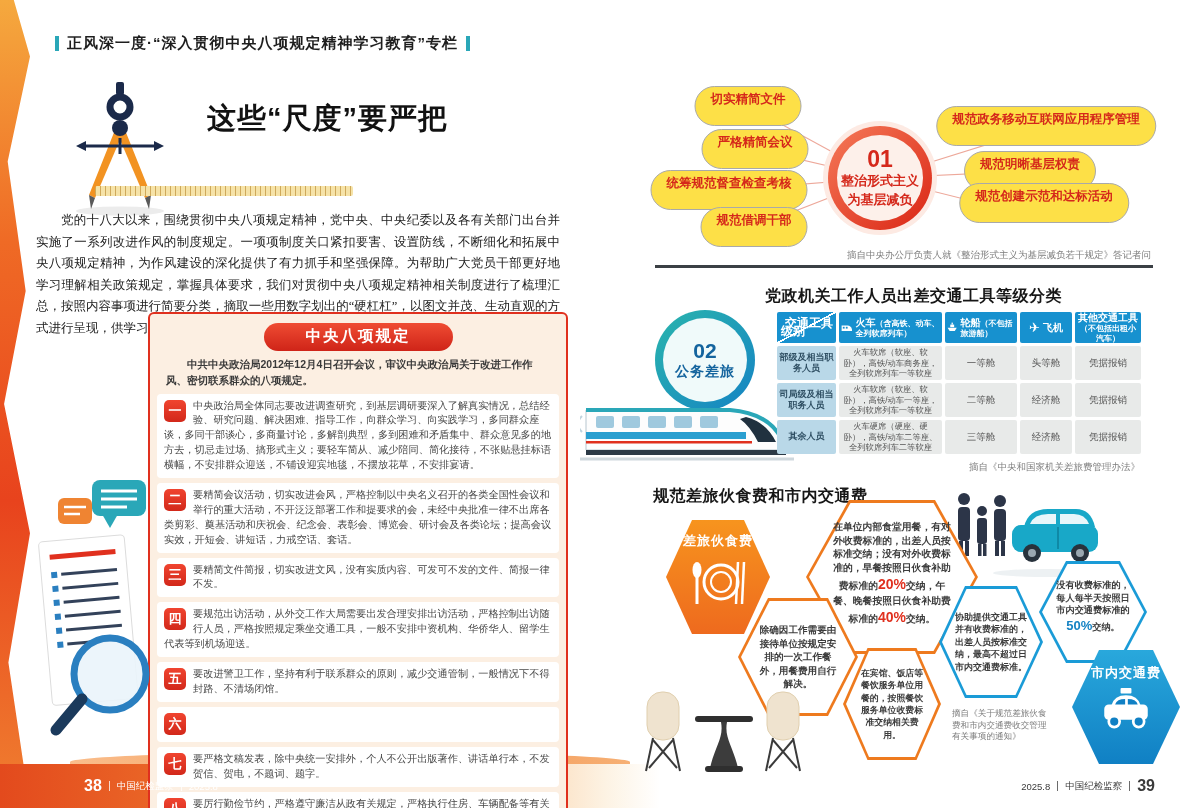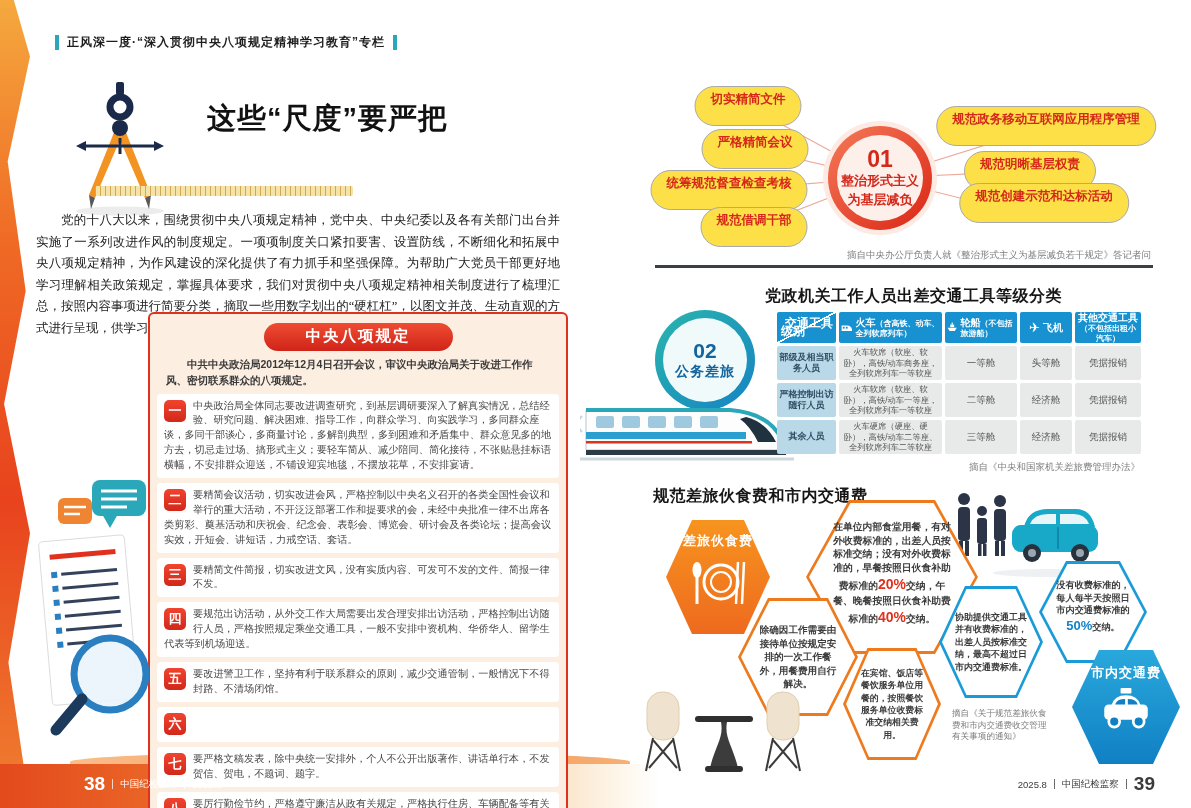--- a/index.html
+++ b/index.html
@@ -12,21 +12,21 @@
     background:linear-gradient(180deg,#f5a93e,#ef6a25 30%,#e8431d 62%,#f08030 100%);
     clip-path:polygon(0 0,55% 0,100% 7%,38% 20%,88% 36%,28% 50%,100% 66%,40% 82%,100% 100%,0 100%);}
   #footer-band{left:0;bottom:0;width:660px;height:44px;
     background:linear-gradient(90deg,#e34a1d,#ef7a2e 42%,#f9c99a 72%,#fdf3e4 92%,#ffffff);}
   #footer-swoosh{left:70px;bottom:36px;width:560px;height:20px;border-radius:100% 100% 0 0;
     background:linear-gradient(90deg,#f9b277,#f08030 60%,#f5a25c);opacity:.85;}
 
   
   #col-header{left:55px;top:34px;display:flex;align-items:center;gap:8px;}
   .teal-bar{width:4px;height:15px;background:#2aa7b8;}
-  #col-header .t{font-size:12px;font-weight:bold;color:#1e1e1e;letter-spacing:1px;}
+  #col-header .t{font-size:15px;font-weight:bold;color:#1e1e1e;letter-spacing:1px;}
 
   
   #title-block{left:160px;top:100px;width:335px;text-align:center;}
   #title-block .l{font-size:29px;font-weight:bold;color:#111;letter-spacing:1px;line-height:1.28;}
   #ruler{left:95px;top:186px;width:258px;height:10px;background:#f6e3a8;border-radius:2px;
     background-image:repeating-linear-gradient(90deg,#cfa95a 0 1px,transparent 1px 5px);}
   #intro{left:36px;top:210px;width:524px;font-family:"Liberation Serif","DejaVu Serif",serif;
     font-size:12.5px;line-height:1.72;color:#212121;text-align:justify;text-indent:2em;}
 
   
@@ -87,21 +87,21 @@
   .o-line{background:#ee7a1e;}
   .b-line{background:#1a9bd7;}
   .b-solid{background:linear-gradient(180deg,#29a8dc,#1080c4);}
   .pct-red{color:#e0301e;font-size:14px;}
   .pct-blue{color:#1583c4;font-size:13px;}
   .badge-label{color:#fff;font-size:13px;font-weight:bold;letter-spacing:1px;}
 
   
   #footer-left{left:84px;bottom:13px;display:flex;align-items:center;color:#fff;}
   #footer-right{right:36px;bottom:13px;display:flex;align-items:center;color:#3a3a3a;}
-  .pgno{font-size:19px;font-weight:bold;}
+  .pgno{font-size:16px;font-weight:bold;}
   .fmeta{font-size:9.5px;}
   .sep{display:inline-block;width:1px;height:10px;background:currentColor;margin:0 7px;opacity:.75;}
 </style>
 </head>
 <body>
 
 <div id="page">
 
   <div class="abs" id="left-flame"></div>
   <div class="abs" id="footer-swoosh"></div>
@@ -267,21 +267,21 @@
       <span class="main">其他交通工具</span>
       <span>（不包括出租小汽车）</span>
     </div>
 
     <div class="td level">部级及相当职务人员</div>
     <div class="td train">火车软席（软座、软卧），高铁/动车商务座，全列软席列车一等软座</div>
     <div class="td">一等舱</div>
     <div class="td">头等舱</div>
     <div class="td">凭据报销</div>
 
-    <div class="td level">严格控制出访随行人员</div>
+    <div class="td level">司局级及相当职务人员</div>
     <div class="td train">火车软席（软座、软卧），高铁/动车一等座，全列软席列车一等软座</div>
     <div class="td">二等舱</div>
     <div class="td">经济舱</div>
     <div class="td">凭据报销</div>
 
     <div class="td level">其余人员</div>
     <div class="td train">火车硬席（硬座、硬卧），高铁/动车二等座、全列软席列车二等软座</div>
     <div class="td">三等舱</div>
     <div class="td">经济舱</div>
     <div class="td">凭据报销</div>

